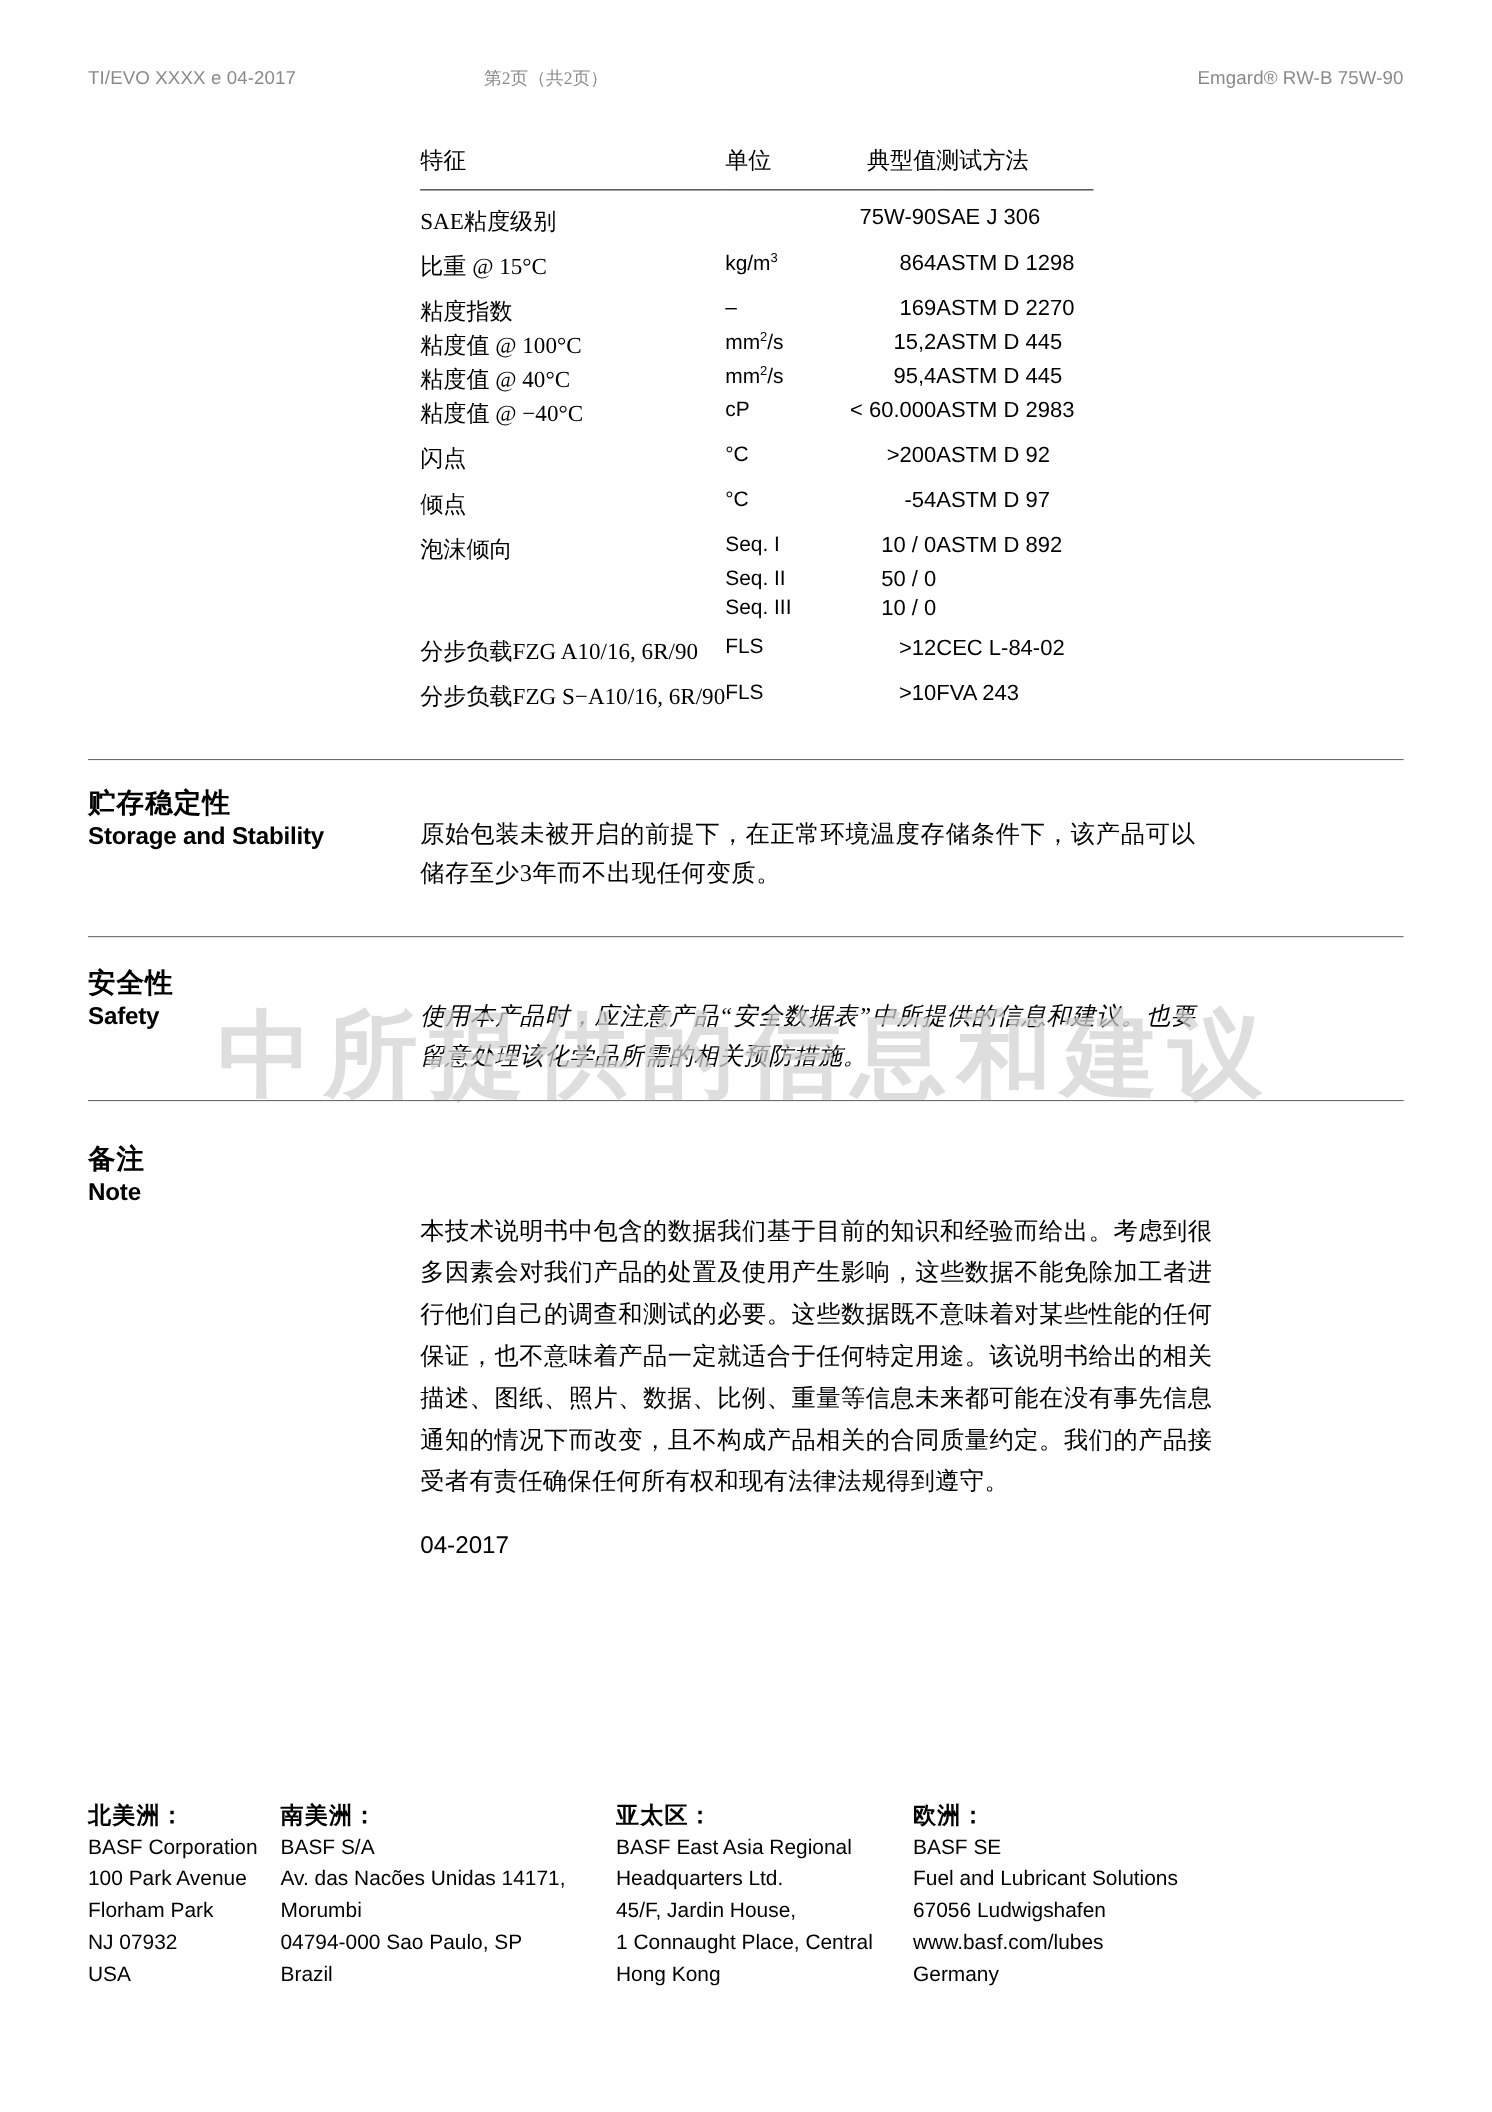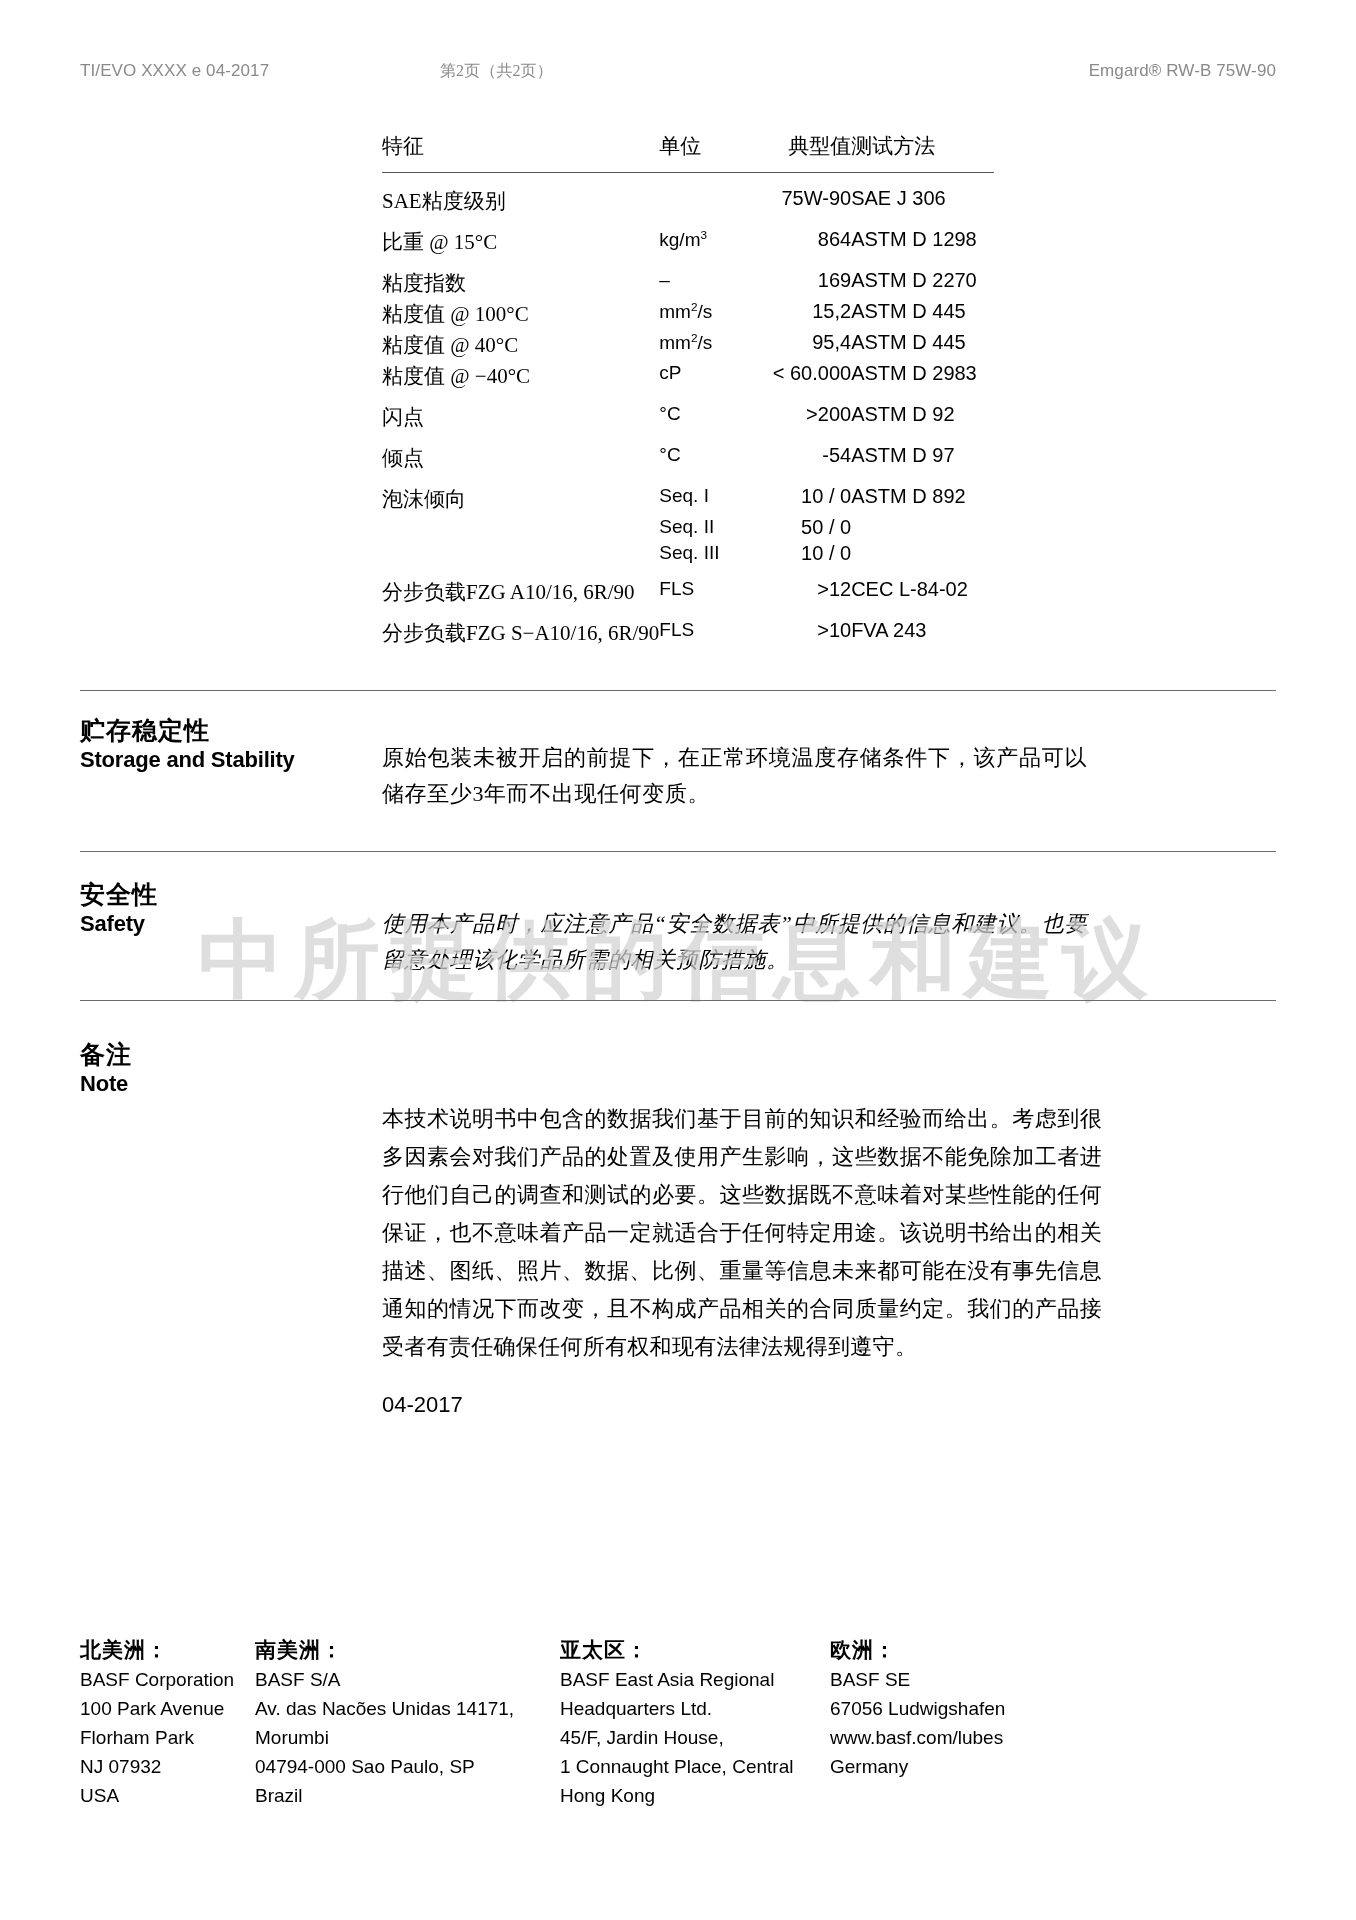--- a/index.html
+++ b/index.html
@@ -360,20 +360,21 @@
       <div>BASF East Asia Regional</div>
       <div>Headquarters Ltd.</div>
       <div>45/F, Jardin House,</div>
       <div>1 Connaught Place, Central</div>
       <div>Hong Kong</div>
     </div>
 
     <div class="footer-col fc4">
       <div class="region">欧洲：</div>
       <div>BASF SE</div>
+      <div>Fuel and Lubricant Solutions</div>
       <div>67056 Ludwigshafen</div>
       <div>www.basf.com/lubes</div>
       <div>Germany</div>
     </div>
 
   </div>
 
 </div>
 
 </body></html>

